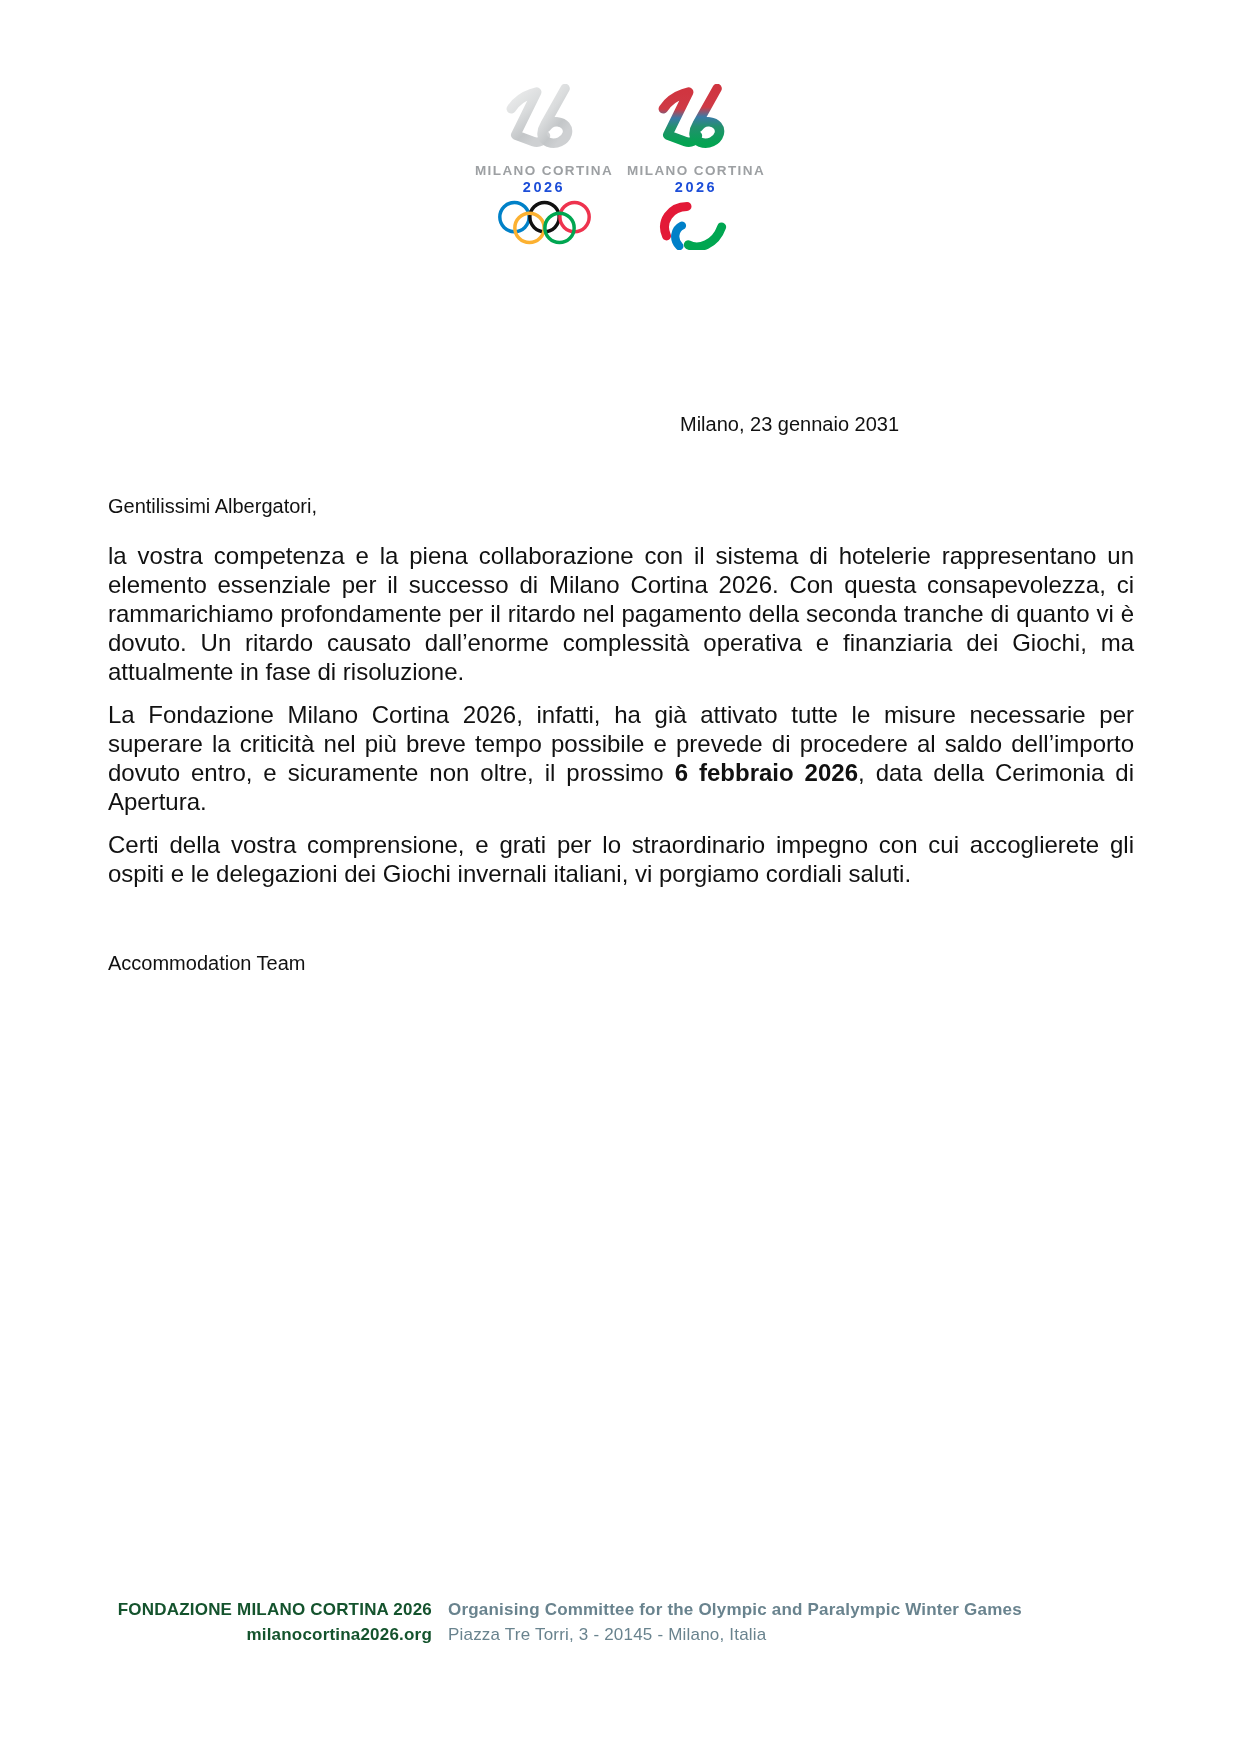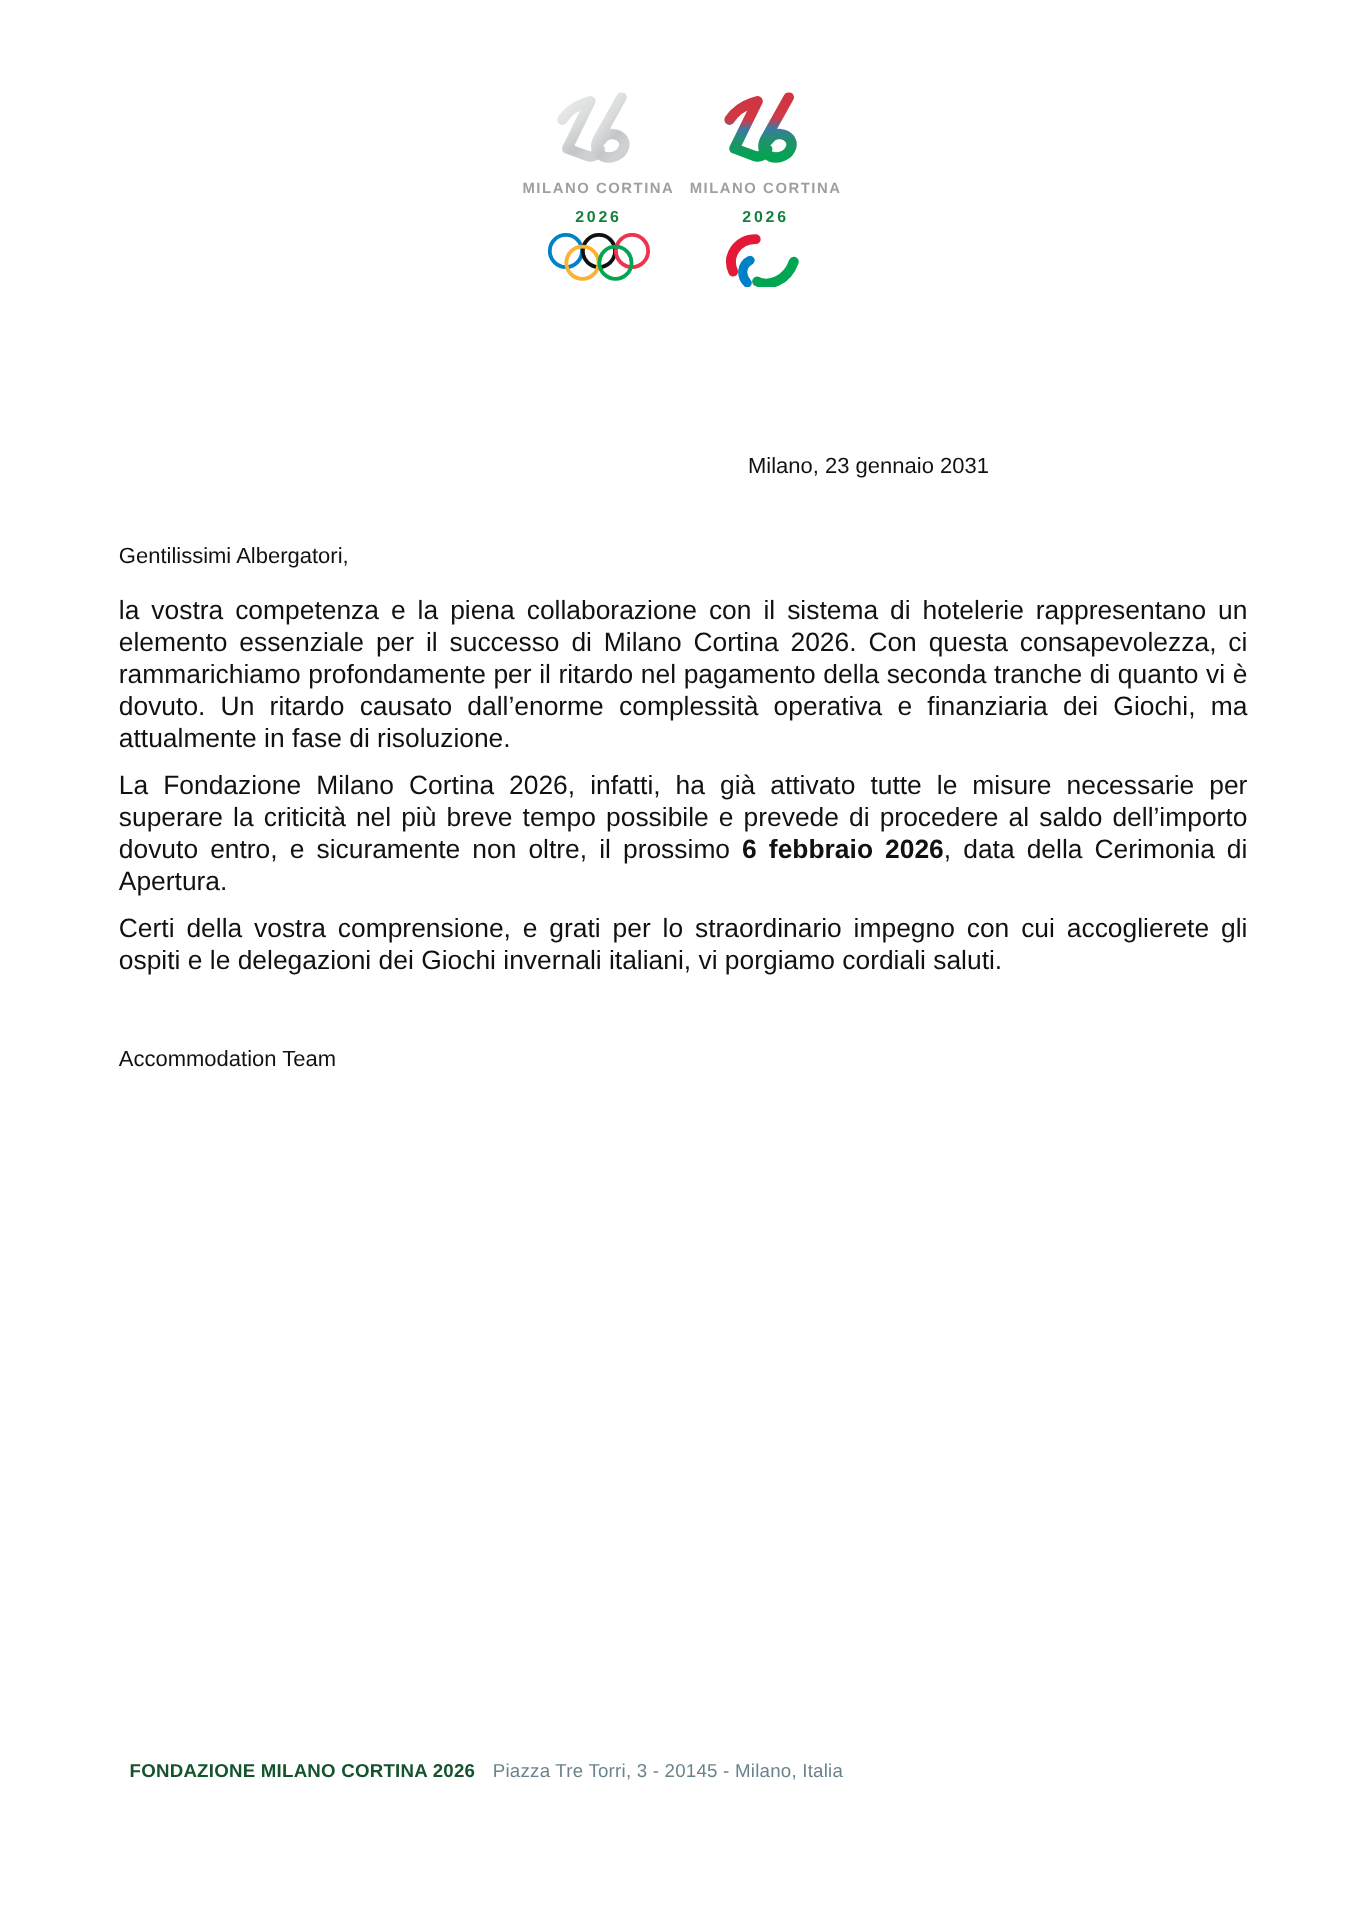--- a/index.html
+++ b/index.html
@@ -18,22 +18,22 @@
   }
   .logo{
     width:150px;display:flex;flex-direction:column;align-items:center;
   }
   .logo .mark{width:80px;height:70px;}
   .logo .wordmark{
     margin-top:9px;font-size:13.5px;font-weight:bold;letter-spacing:1.4px;
     color:#9da0a3;white-space:nowrap;
   }
   .logo .year{
-    margin-top:12px;font-size:14.5px;font-weight:bold;letter-spacing:2.5px;
-    color:#15803d;
+    margin-top:1px;font-size:14.5px;font-weight:bold;letter-spacing:2.5px;
+    color:#1d4ed8;
   }
   .logo .symbol-rings{margin-top:4px;width:97px;height:47px;}
   .logo .symbol-agitos{margin-top:5px;width:78px;height:50px;}
   
   .date-line{
     position:absolute;left:680px;top:410px;
     font-size:20px;line-height:29px;white-space:nowrap;
   }
   .salutation{
     position:absolute;left:108px;top:492px;
@@ -136,19 +136,21 @@
   <p class="body-par p1">la vostra competenza e la piena collaborazione con il sistema di hotelerie rappresentano un elemento essenziale per il successo di Milano Cortina 2026. Con questa consapevolezza, ci rammarichiamo profondamente per il ritardo nel pagamento della seconda tranche di quanto vi è dovuto. Un ritardo causato dall’enorme complessità operativa e finanziaria dei Giochi, ma attualmente in fase di risoluzione.</p>
 
   <p class="body-par p2"><span>La Fondazione Milano Cortina 2026, infatti, ha già attivato tutte le misure necessarie per superare la criticità nel più breve tempo possibile e prevede di procedere al saldo dell’importo dovuto entro, e sicuramente non oltre, il prossimo </span><b>6 febbraio 2026</b><span>, data della Cerimonia di Apertura.</span></p>
 
   <p class="body-par p3">Certi della vostra comprensione, e grati per lo straordinario impegno con cui accoglierete gli ospiti e le delegazioni dei Giochi invernali italiani, vi porgiamo cordiali saluti.</p>
 
   <div class="signature">Accommodation Team</div>
 
   <div class="footer-left">
     <div class="f-bold">FONDAZIONE MILANO CORTINA 2026</div>
+    <div class="f-bold">milanocortina2026.org</div>
   </div>
 
   <div class="footer-right">
+    <div class="f-bold">Organising Committee for the Olympic and Paralympic Winter Games</div>
     <div>Piazza Tre Torri, 3 - 20145 - Milano, Italia</div>
   </div>
 
 </div>
 
 </body></html>

